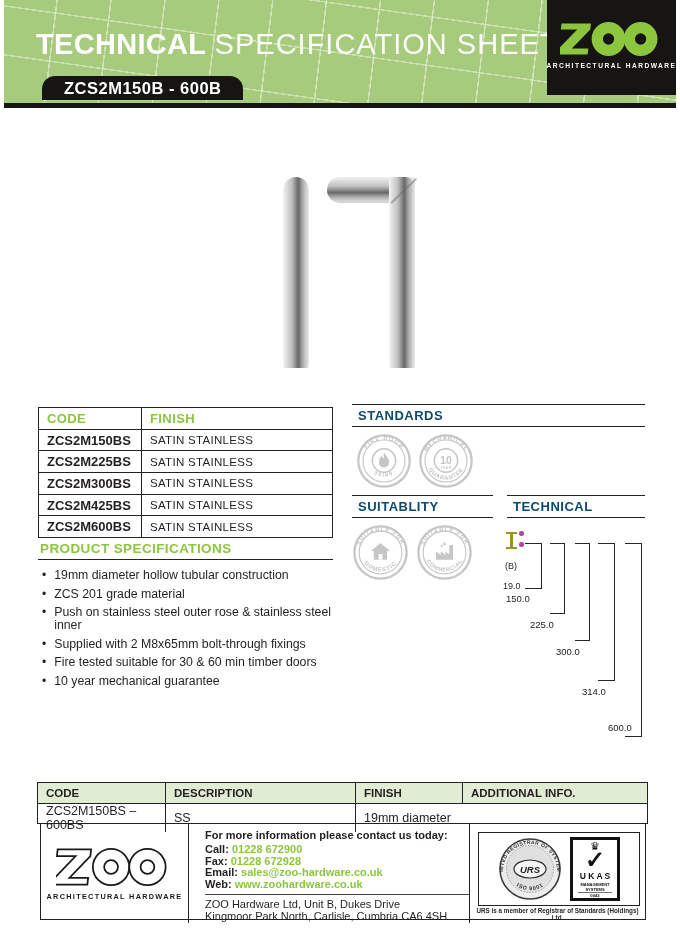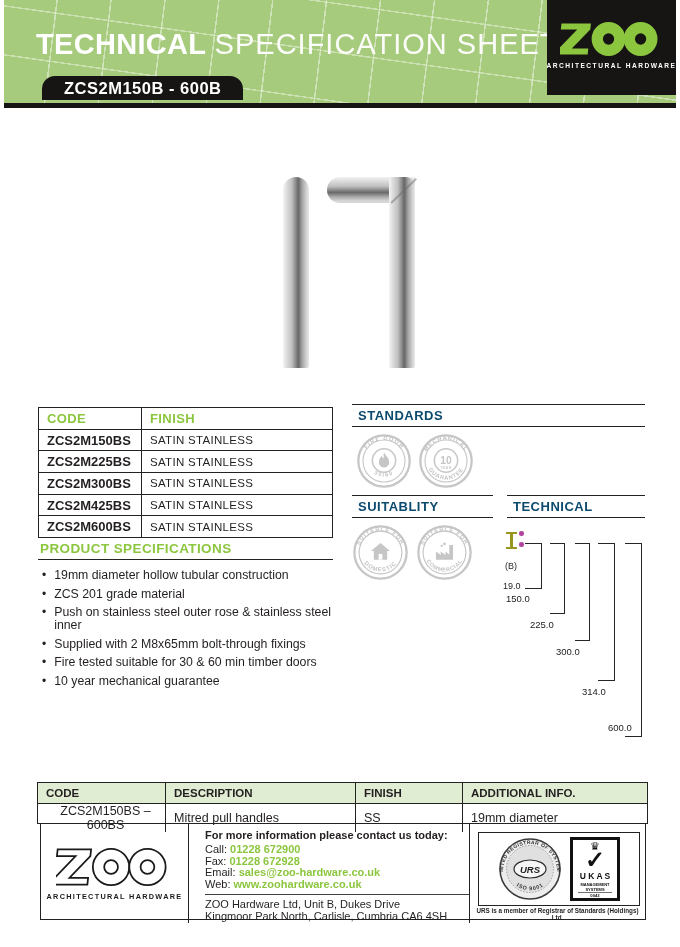--- a/index.html
+++ b/index.html
@@ -78,32 +78,32 @@
   .dim{position:absolute;font-size:9.5px;color:#222;}
   .d0{left:506px;top:593px;} .d1{left:530px;top:619px;} .d2{left:556px;top:646px;}
   .d3{left:582px;top:686px;} .d4{left:608px;top:722px;}
 
   
   .summary{position:absolute;left:37px;top:782px;width:609px;border:1.6px solid #222;}
   .sm-row{display:grid;grid-template-columns:128px 190px 107px 1fr;height:19.5px;}
   .sm-row > div{display:flex;align-items:center;padding-left:8px;border-right:1.3px solid #222;}
   .sm-row > div:last-child{border-right:none;}
   .sm-head{background:#e1edd3;border-bottom:1.6px solid #222;font-weight:bold;font-size:11.5px;}
-  .sm-data{font-size:12.5px;text-align:center;}
+  .sm-data{font-size:12.5px;}
 
   
   .footer{position:absolute;left:40px;top:823px;width:606px;height:97px;border:1.6px solid #222;
     display:grid;grid-template-columns:148px 281px 1fr;box-sizing:border-box;}
   .f-cell{border-right:1.4px solid #222;position:relative;}
   .f-cell:last-child{border-right:none;}
   .f-logo{display:flex;flex-direction:column;align-items:center;justify-content:center;}
   .f-logo-tag{font-size:7.3px;font-weight:bold;letter-spacing:1.3px;color:#1a1a1a;margin-top:3px;white-space:nowrap;}
   .f-contact{padding:6px 0 0 16px;font-size:11px;line-height:11.8px;}
   .f-contact .head{font-weight:bold;margin-bottom:2px;}
-  .f-contact b{font-weight:normal;}
+  .f-contact b{font-weight:bold;}
   .green{color:#8cc63f;font-weight:bold;}
   .addr{border-top:1px solid #404040;margin-top:3px;padding-top:3px;line-height:12.5px;}
   .cert-box{position:absolute;left:8px;top:8px;width:160px;height:72px;border:1.8px solid #222;
     display:flex;align-items:center;justify-content:center;gap:8px;background:#fff;}
   .cert-note{position:absolute;left:0;bottom:2px;width:100%;text-align:center;font-size:6.3px;font-weight:bold;}
 
   .badge-svg text{font-family:"Liberation Sans",sans-serif;}
   .sym{font-family:"DejaVu Sans",sans-serif;}
 </style>
 </head>
@@ -262,21 +262,20 @@
 
   <div class="summary">
     <div class="sm-row sm-head">
       <div>CODE</div>
       <div>DESCRIPTION</div>
       <div>FINISH</div>
       <div>ADDITIONAL INFO.</div>
     </div>
     <div class="sm-row sm-data">
       <div>ZCS2M150BS – 600BS</div>
-      <div>Mitred pull handles</div>
       <div>SS</div>
       <div>19mm diameter</div>
     </div>
   </div>
 
   <div class="footer">
     <div class="f-cell f-logo">
       <svg width="118" height="44" viewBox="0 0 120 42">
         <polygon points="2,3 36,3 36,10 17,32 36,32 36,39 2,39 2,32 21,10 2,10" fill="#fff" stroke="#1a1a1a" stroke-width="1.8" transform="skewX(-6)"></polygon>
         <circle cx="56" cy="21" r="18.5" fill="#fff" stroke="#1a1a1a" stroke-width="1.8"></circle>

